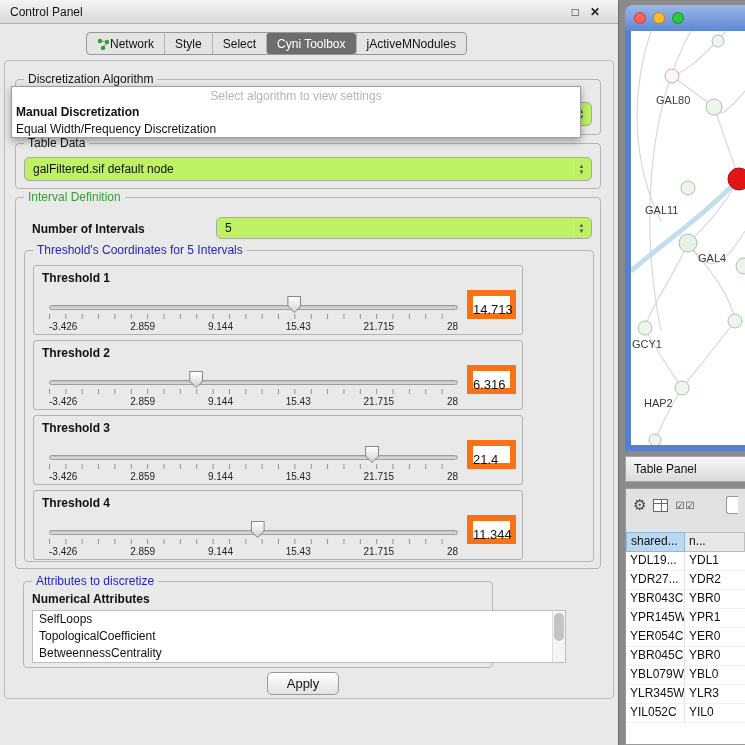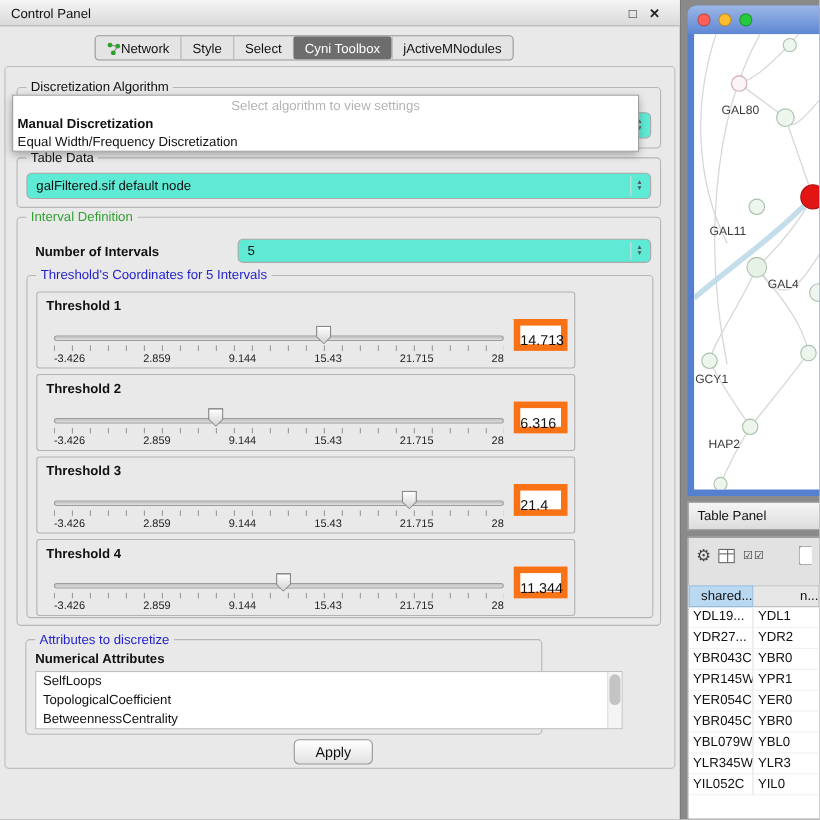--- a/index.html
+++ b/index.html
@@ -25,21 +25,21 @@
 
   .main-panel { position:absolute; left:4px; top:60px; width:610px; height:639px;
     border:1px solid #bdbdbd; border-radius:4px; background:#e9e9e9; }
 
   .groupbox { position:absolute; border:1px solid #b6b6b6; border-radius:4px; }
   .gb-title { position:absolute; top:-8px; left:8px; background:#e9e9e9; padding:0 4px;
     font-size:12px; white-space:nowrap; }
   .gb-green { color:#33a033; }
   .gb-blue  { color:#2323cc; }
 
-  .combo { position:absolute; background:#5eead4; border:1px solid #a9a9a9; border-radius:5px;
+  .combo { position:absolute; background:#bef264; border:1px solid #a9a9a9; border-radius:5px;
     font-size:12px; display:flex; align-items:center; padding:0 24px 0 8px; }
   .combo .stepper { position:absolute; right:2px; top:2px; bottom:2px; width:16px;
     border-left:1px solid #d8d8d8; display:flex; flex-direction:column;
     align-items:center; justify-content:center; color:#555; }
   .combo .stepper span { font-size:6px; line-height:6px; }
 
   
   .algo-popup { position:absolute; left:6px; top:25px; width:570px; height:52px;
     background:#fff; border:1px solid #9d9d9d; box-shadow:0 3px 8px rgba(0,0,0,.35); z-index:9; }
   .popup-placeholder { text-align:center; color:#b4b4b4; font-size:12px; line-height:16px; margin-top:1px; }
@@ -101,21 +101,21 @@
     align-items:center; gap:7px; padding:0 7px; }
   .gear { font-size:15px; color:#444; }
   .columns-icon { width:15px; height:13px; background:#fff; border:1px solid #666; position:relative; }
   .columns-icon::before { content:""; position:absolute; left:50%; top:0; bottom:0; width:1px; background:#666; }
   .columns-icon::after { content:""; position:absolute; left:0; right:0; top:3px; height:1px; background:#666; }
   .checks { font-size:10px; color:#333; letter-spacing:1px; }
   .mini-btn { margin-left:auto; width:12px; height:18px; background:#fff;
     border:1px solid #999; border-right:none; border-radius:3px 0 0 3px; }
   .tw-grid { position:absolute; left:0; right:0; top:43px; bottom:0; background:#fff; overflow:hidden; }
   .thead { display:flex; height:20px; font-size:12px; }
-  .th { padding:1px 0 0 4px; overflow:hidden; white-space:nowrap;text-align:right; }
+  .th { padding:1px 16px 0 4px; overflow:hidden; white-space:nowrap; }
   .th.c1 { width:59px; background:#b9d9f2; border:1px solid #96b6d2; }
   .th.c2 { flex:1; background:#e7e7e7; border:1px solid #bdbdbd; border-left:none; }
   .trow { display:flex; height:19px; font-size:12px; }
   .tcell { padding:1px 0 0 4px; overflow:hidden; white-space:nowrap;
     border-bottom:1px solid #f1f1f1; }
   .tcell.c1 { width:59px; border-right:1px solid #e2e2e2; }
   .tcell.c2 { flex:1; }
 
   .bold { font-weight:bold; }
   .lbl { position:absolute; font-size:12px; }

